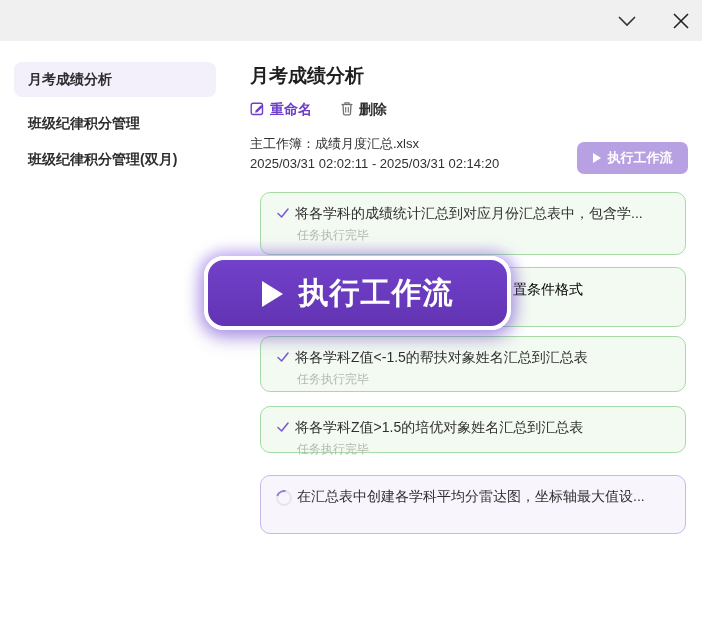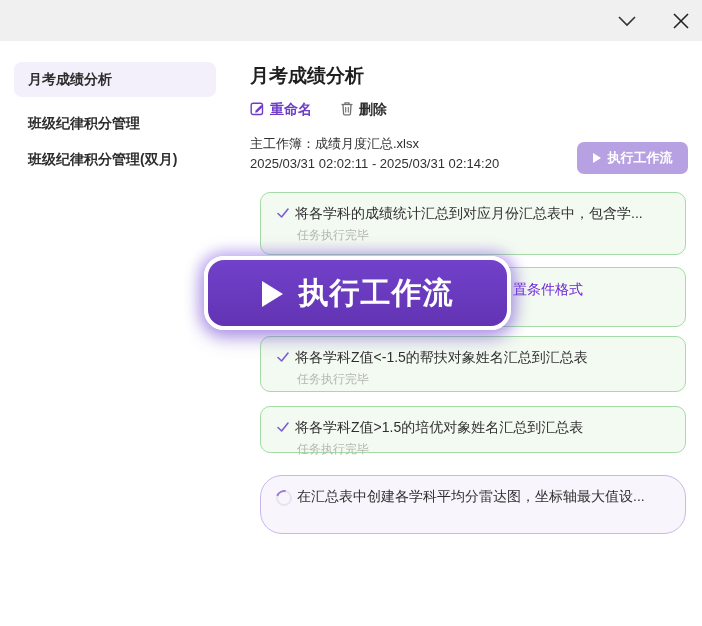--- a/index.html
+++ b/index.html
@@ -30,30 +30,30 @@
   .timerange{position:absolute;left:250px;top:155px;font-size:13px;color:#303030;line-height:18px;}
   
   .run-small{position:absolute;left:577px;top:142px;width:111px;height:32px;border-radius:7px;
     background:#b8a1e2;color:#fff;font-size:13px;font-weight:700;
     display:flex;align-items:center;justify-content:center;gap:7px;cursor:pointer;}
   .play-sm{width:0;height:0;border-left:8px solid #fff;border-top:5px solid transparent;border-bottom:5px solid transparent;}
   
   .task-card{position:absolute;left:260px;width:426px;box-sizing:border-box;
     border:1px solid;border-radius:10px;padding:11px 16px 0 15px;cursor:pointer;}
   .task-card.done{border-color:#a5dca5;background:#f3faf1;}
-  .task-card.planning{border-color:#c9b7ec;background:#f8f5fd;border-radius:22px;}
+  .task-card.planning{border-color:#c9b7ec;background:#f8f5fd;}
   .t-row{display:flex;align-items:flex-start;gap:5px;}
   .t-text{font-size:14px;color:#303030;white-space:nowrap;overflow:hidden;line-height:19px;}
   .t-status{margin:3px 0 0 21px;font-size:12px;line-height:16px;}
   .done .t-status{color:#b4b8b0;}
   .planning .t-status{color:#a69dc8;}
   .check-icon{flex:0 0 auto;margin-top:2px;}
   .spinner-icon{flex:0 0 auto;width:12px;height:12px;margin-top:3px;border-radius:50%;
     border:2px solid #e7e4ef;border-top-color:#9b7fd4;transform:rotate(-30deg);}
-  .frag{position:absolute;left:252px;top:13px;font-size:14px;color:#6d28d9;white-space:nowrap;}
+  .frag{position:absolute;left:252px;top:13px;font-size:14px;color:#000000;white-space:nowrap;}
   .c1{top:192px;height:63px;}
   .c2{top:267px;height:60px;}
   .c3{top:336px;height:56px;}
   .c4{top:406px;height:47px;}
   .c5{top:475px;height:59px;}
   
   .run-big{position:absolute;left:204px;top:256px;width:307px;height:74px;box-sizing:border-box;
     border:4px solid #ffffff;border-radius:20px;
     background:linear-gradient(180deg,#7142ca 0%,#6233b2 100%);
     box-shadow:0 0 14px 5px rgba(132,92,230,0.45),0 8px 20px rgba(80,40,170,0.30);

